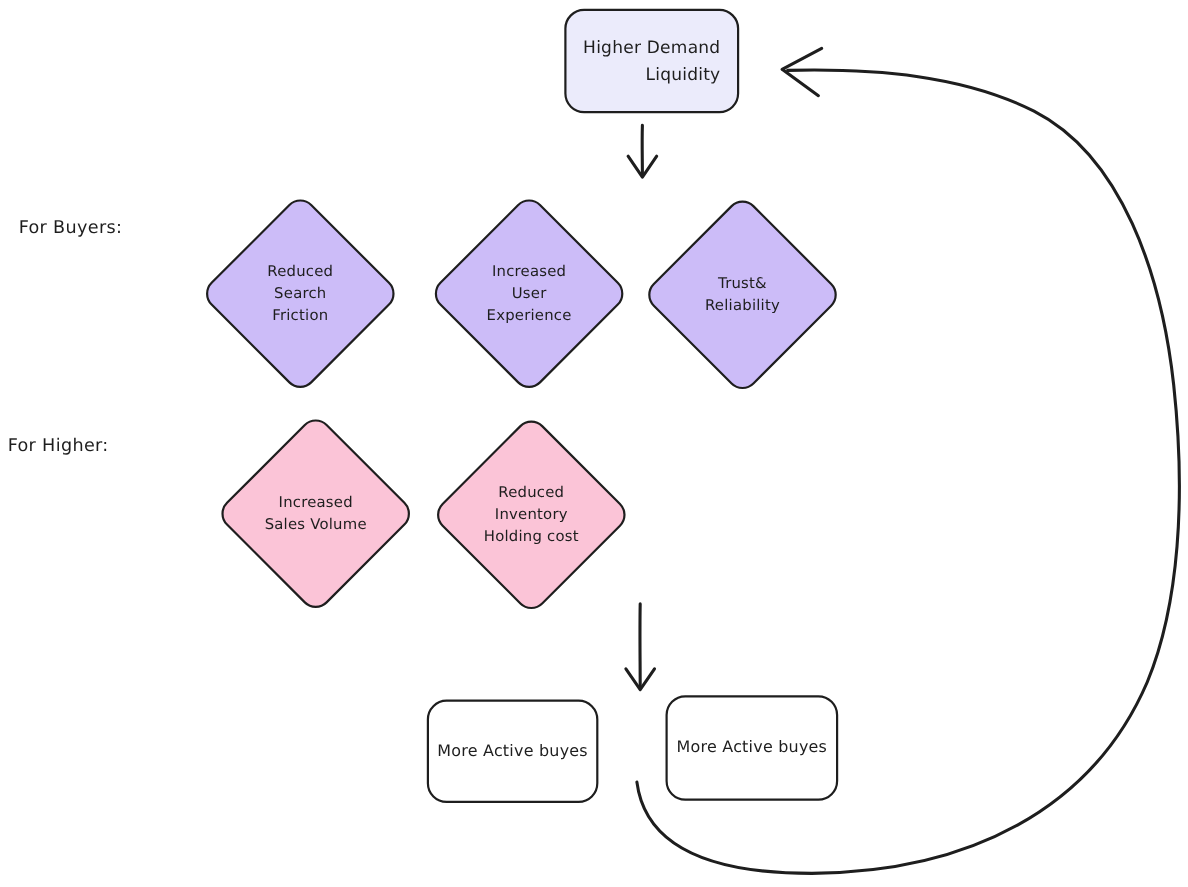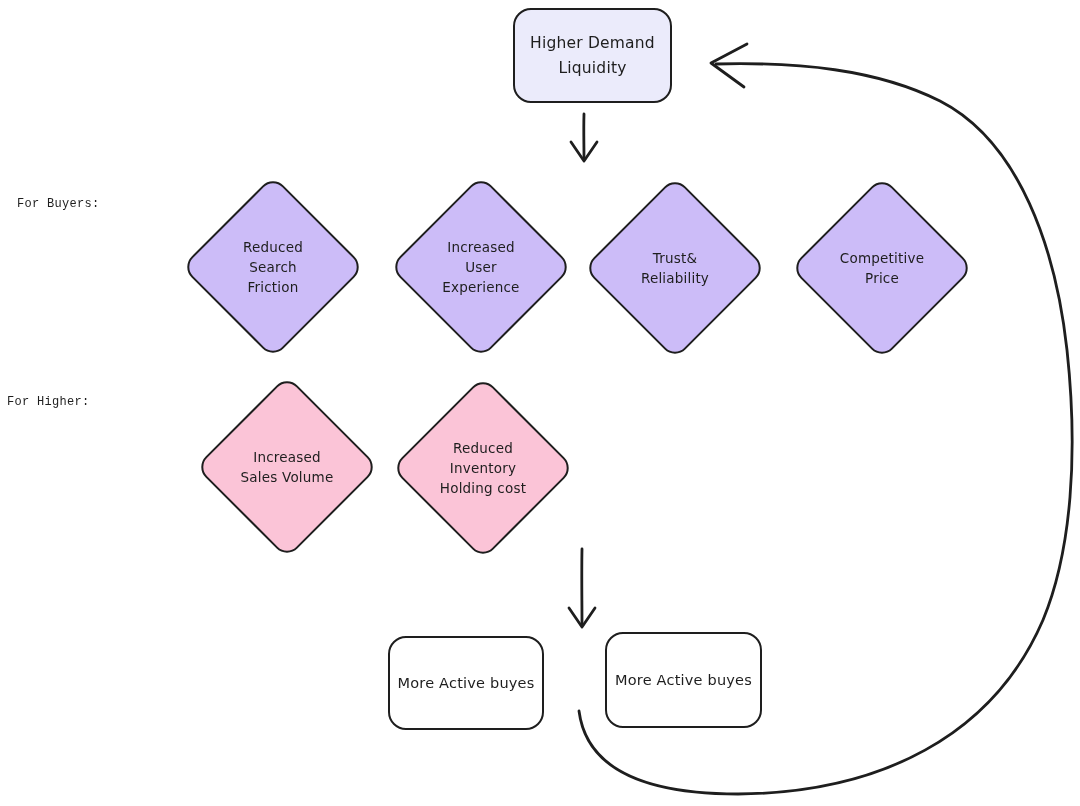--- a/index.html
+++ b/index.html
@@ -19,28 +19,28 @@
     border:2.6px solid var(--stroke-color,#1e1e1e);
     border-radius:18px;
     display:flex;align-items:center;justify-content:center;
     box-sizing:border-box;
   }
   .top-box{left:513px;top:8px;width:159px;height:95px;background:var(--top-box-fill,#ebebfb);}
   .bottom-box{background:#ffffff;}
   .bottom-box-left{left:388px;top:636px;width:156px;height:94px;}
   .bottom-box-right{left:605px;top:632px;width:157px;height:96px;}
   .node-label{
-    text-align:center;white-space:pre-line;
+    text-align:right;white-space:pre-line;
     font-size:15.5px;line-height:1.55;letter-spacing:.2px;
   }
   .bottom-box .node-label{font-size:14.5px;}
 
   .row-label{
     position:absolute;z-index:2;
-    font-size:12px;letter-spacing:.3px;font-family:Liberation Mono, monospace;
+    font-size:16px;letter-spacing:.3px;
   }
   .label-buyers{left:17px;top:197px;}
   .label-sellers{left:7px;top:395px;}
 
   .diamond{
     position:absolute;z-index:1;
     width:130px;height:130px;
     display:flex;align-items:center;justify-content:center;
   }
   .diamond-shape{
@@ -101,25 +101,20 @@
     <div class="diamond-shape"></div>
     <div class="diamond-label">Increased
 User
 Experience</div>
   </div>
   <div class="diamond buyer" style="left:610px;top:203px">
     <div class="diamond-shape"></div>
     <div class="diamond-label">Trust&amp;
 Reliability</div>
   </div>
-  <div class="diamond buyer" style="left:817px;top:203px">
-    <div class="diamond-shape"></div>
-    <div class="diamond-label">Competitive
-Price</div>
-  </div>
 
   <div class="diamond seller" style="left:222px;top:402px">
     <div class="diamond-shape"></div>
     <div class="diamond-label">Increased
 Sales Volume</div>
   </div>
   <div class="diamond seller" style="left:418px;top:403px">
     <div class="diamond-shape"></div>
     <div class="diamond-label">Reduced
 Inventory

